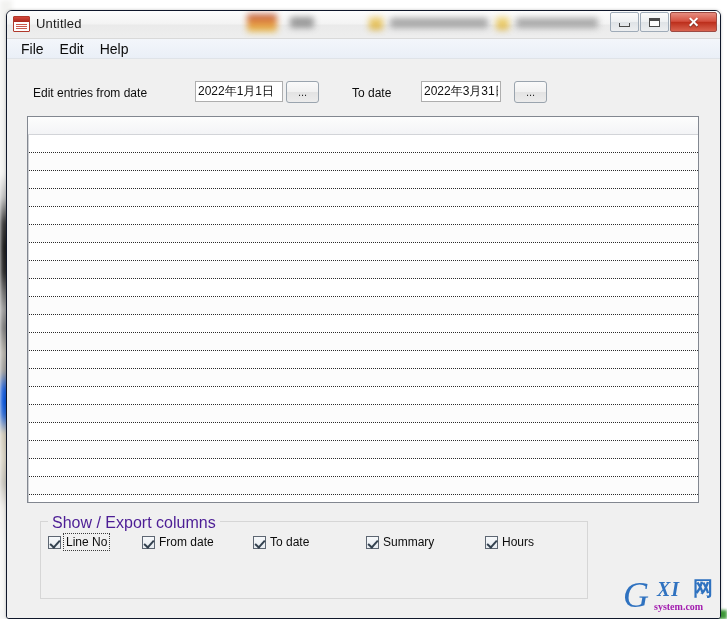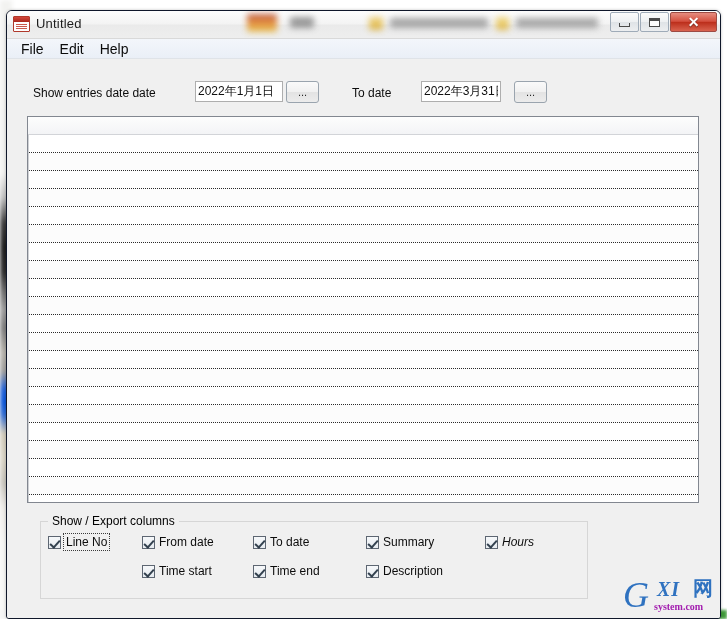--- a/index.html
+++ b/index.html
@@ -307,22 +307,22 @@
     border: 1px solid #d6d6d6;
     background: transparent;
     box-sizing: border-box;
   }
   #group-title {
     position: absolute;
     left: 41px;
     top: 455px;
     background: #f0f0f0;
     padding: 0 4px;
-    font-size: 12px;
-    color: #000000;
+    font-size: 16px;
+    color: #4c1d95;
     white-space: nowrap;
   }
 
   .cb-row {
     position: absolute;
     height: 20px;
   }
   #cb-row-1 { left: 0; top: 476px; width: 100%; }
   #cb-row-2 { left: 0; top: 505px; width: 100%; }
 
@@ -363,21 +363,21 @@
     outline: 1px dotted #3a3a3a;
     outline-offset: 1px;
     padding: 0 1px;
   }
 
   
   .col-1 { left: 41px; }
   .col-2 { left: 135px; justify-content: space-between; }
   .col-3 { left: 246px; }
   .col-4 { left: 353px; margin-left: 6px; }
-  .col-5 { left: 478px; font-style: italic; }
+  .col-5 { left: 478px; }
 
   
   #watermark {
     position: absolute;
     right: 2px;
     bottom: 2px;
     width: 104px;
     height: 42px;
     pointer-events: none;
     z-index: 30;
@@ -463,21 +463,21 @@
 
   <div id="menu-bar">
     <div class="menu-item">File</div>
     <div class="menu-item">Edit</div>
     <div class="menu-item">Help</div>
   </div>
 
   <div id="client-area">
 
     <div id="filter-row">
-      <div class="field-label" id="label-from">Show entries date date</div>
+      <div class="field-label" id="label-from">Edit entries from date</div>
       <input class="date-input" id="date-from" type="text" value="2022年1月1日" style="">
       <button class="dots-button" id="btn-dots-from">...</button>
 
       <div class="field-label" id="label-to">To date</div>
       <input class="date-input" id="date-to" type="text" value="2022年3月31日" style="">
       <button class="dots-button" id="btn-dots-to">...</button>
     </div>
 
     <div id="data-grid">
       <div id="grid-header"></div>
@@ -525,34 +525,20 @@
         </div>
         <div class="checkbox-item col-4">
           <span class="cb-box"></span>
           <span class="cb-label">Summary</span>
         </div>
         <div class="checkbox-item col-5">
           <span class="cb-box"></span>
           <span class="cb-label">Hours</span>
         </div>
       </div>
-    <div class="cb-row" id="cb-row-2">
-        <div class="checkbox-item col-2">
-          <span class="cb-box"></span>
-          <span class="cb-label">Time start</span>
-        </div>
-        <div class="checkbox-item col-3">
-          <span class="cb-box"></span>
-          <span class="cb-label">Time end</span>
-        </div>
-        <div class="checkbox-item col-4">
-          <span class="cb-box"></span>
-          <span class="cb-label">Description</span>
-        </div>
-      </div>
 
   </div>
 </div>
 
 <div id="watermark">
   <span id="wm-g">G</span>
   <span id="wm-xi">XI</span>
   <span id="wm-cn">网</span>
   <span id="wm-domain">system.com</span>
 </div>

